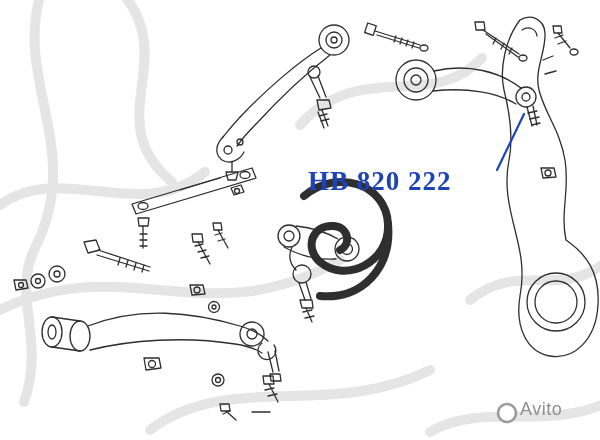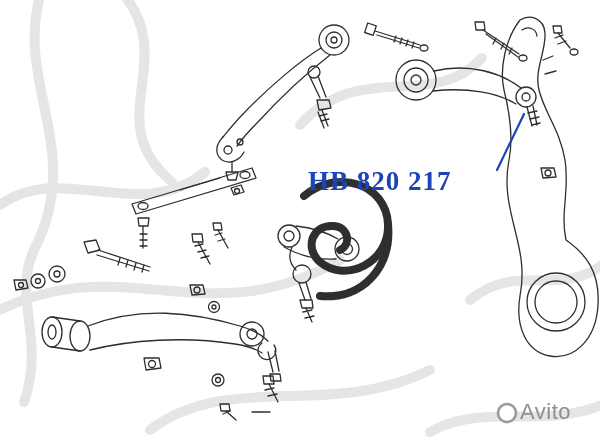--- a/index.html
+++ b/index.html
@@ -18,21 +18,21 @@
     font-weight:700;
     font-size:27px;
     letter-spacing:1px;
     color:#1d43b8;
     white-space:nowrap;
     user-select:none;
   }
   .brand{
     position:absolute;
     left:520px;top:399px;
-    font-size:22px;
+    font-size:18px;
     font-weight:500;
     color:#8f8f8f;
     letter-spacing:0.5px;
     user-select:none;
   }
 </style>
 </head>
 <body>
 
 <div class="canvas">
@@ -197,17 +197,17 @@
         <path d="M496,38 l-3,6 M504,43 l-3,6 M512,48 l-3,6"></path>
         <ellipse cx="523" cy="58" rx="4" ry="3"></ellipse>
       </g>
 
       <path d="M497,170 L524,114" stroke="#1d43b8" stroke-width="2.2"></path>
     </g>
 
     <circle cx="507" cy="413" r="9" fill="#ffffff" stroke="#9a9a9a" stroke-width="2.6"></circle>
   </svg>
 
-  <div class="part-code">HB 820 217</div>
+  <div class="part-code">HB 820 222</div>
 
   <div class="brand">Avito</div>
 
 </div>
 
 </body></html>

